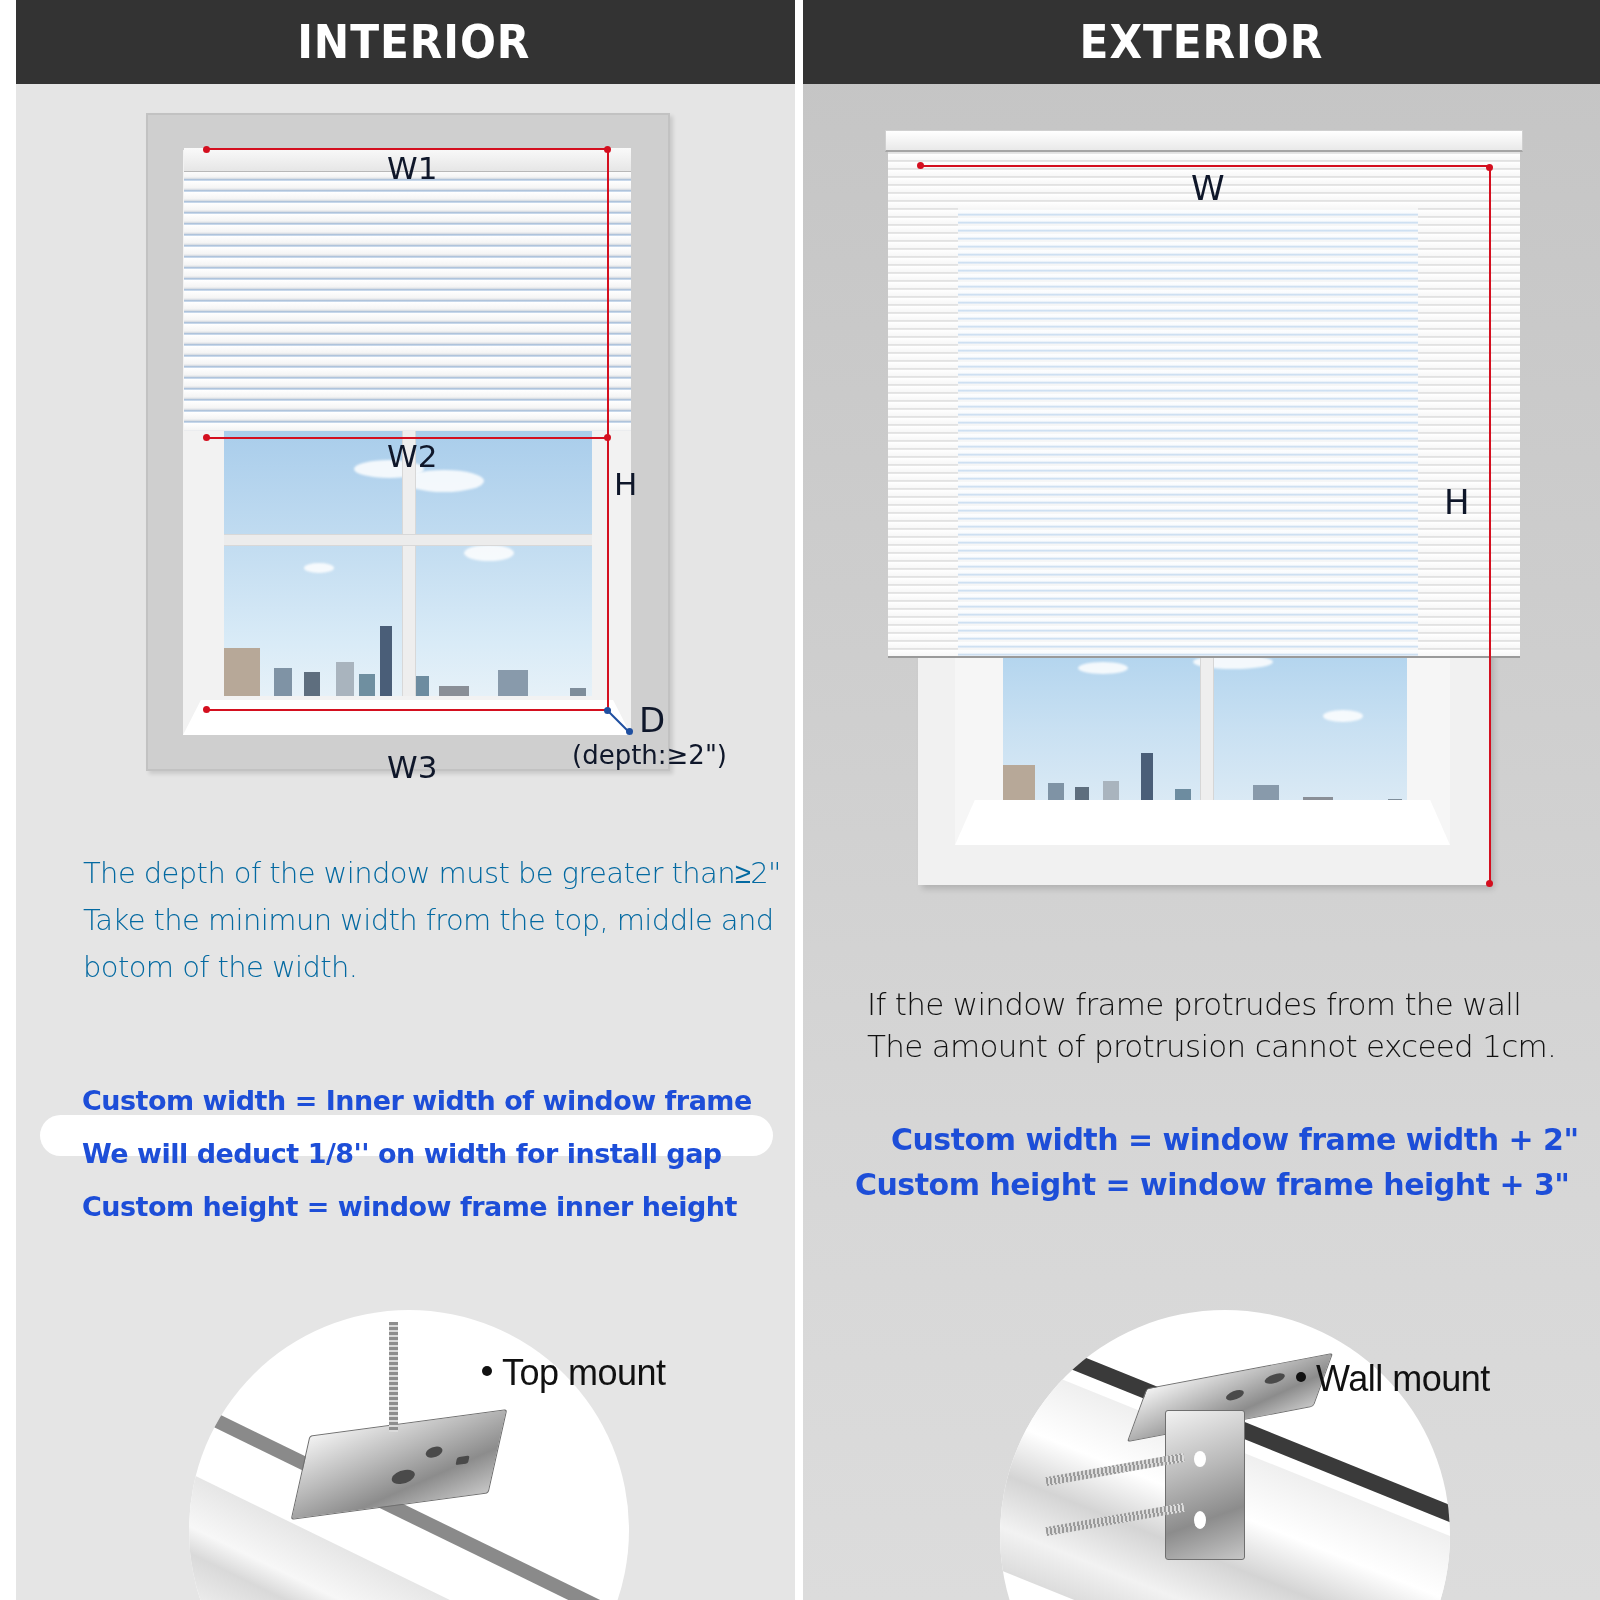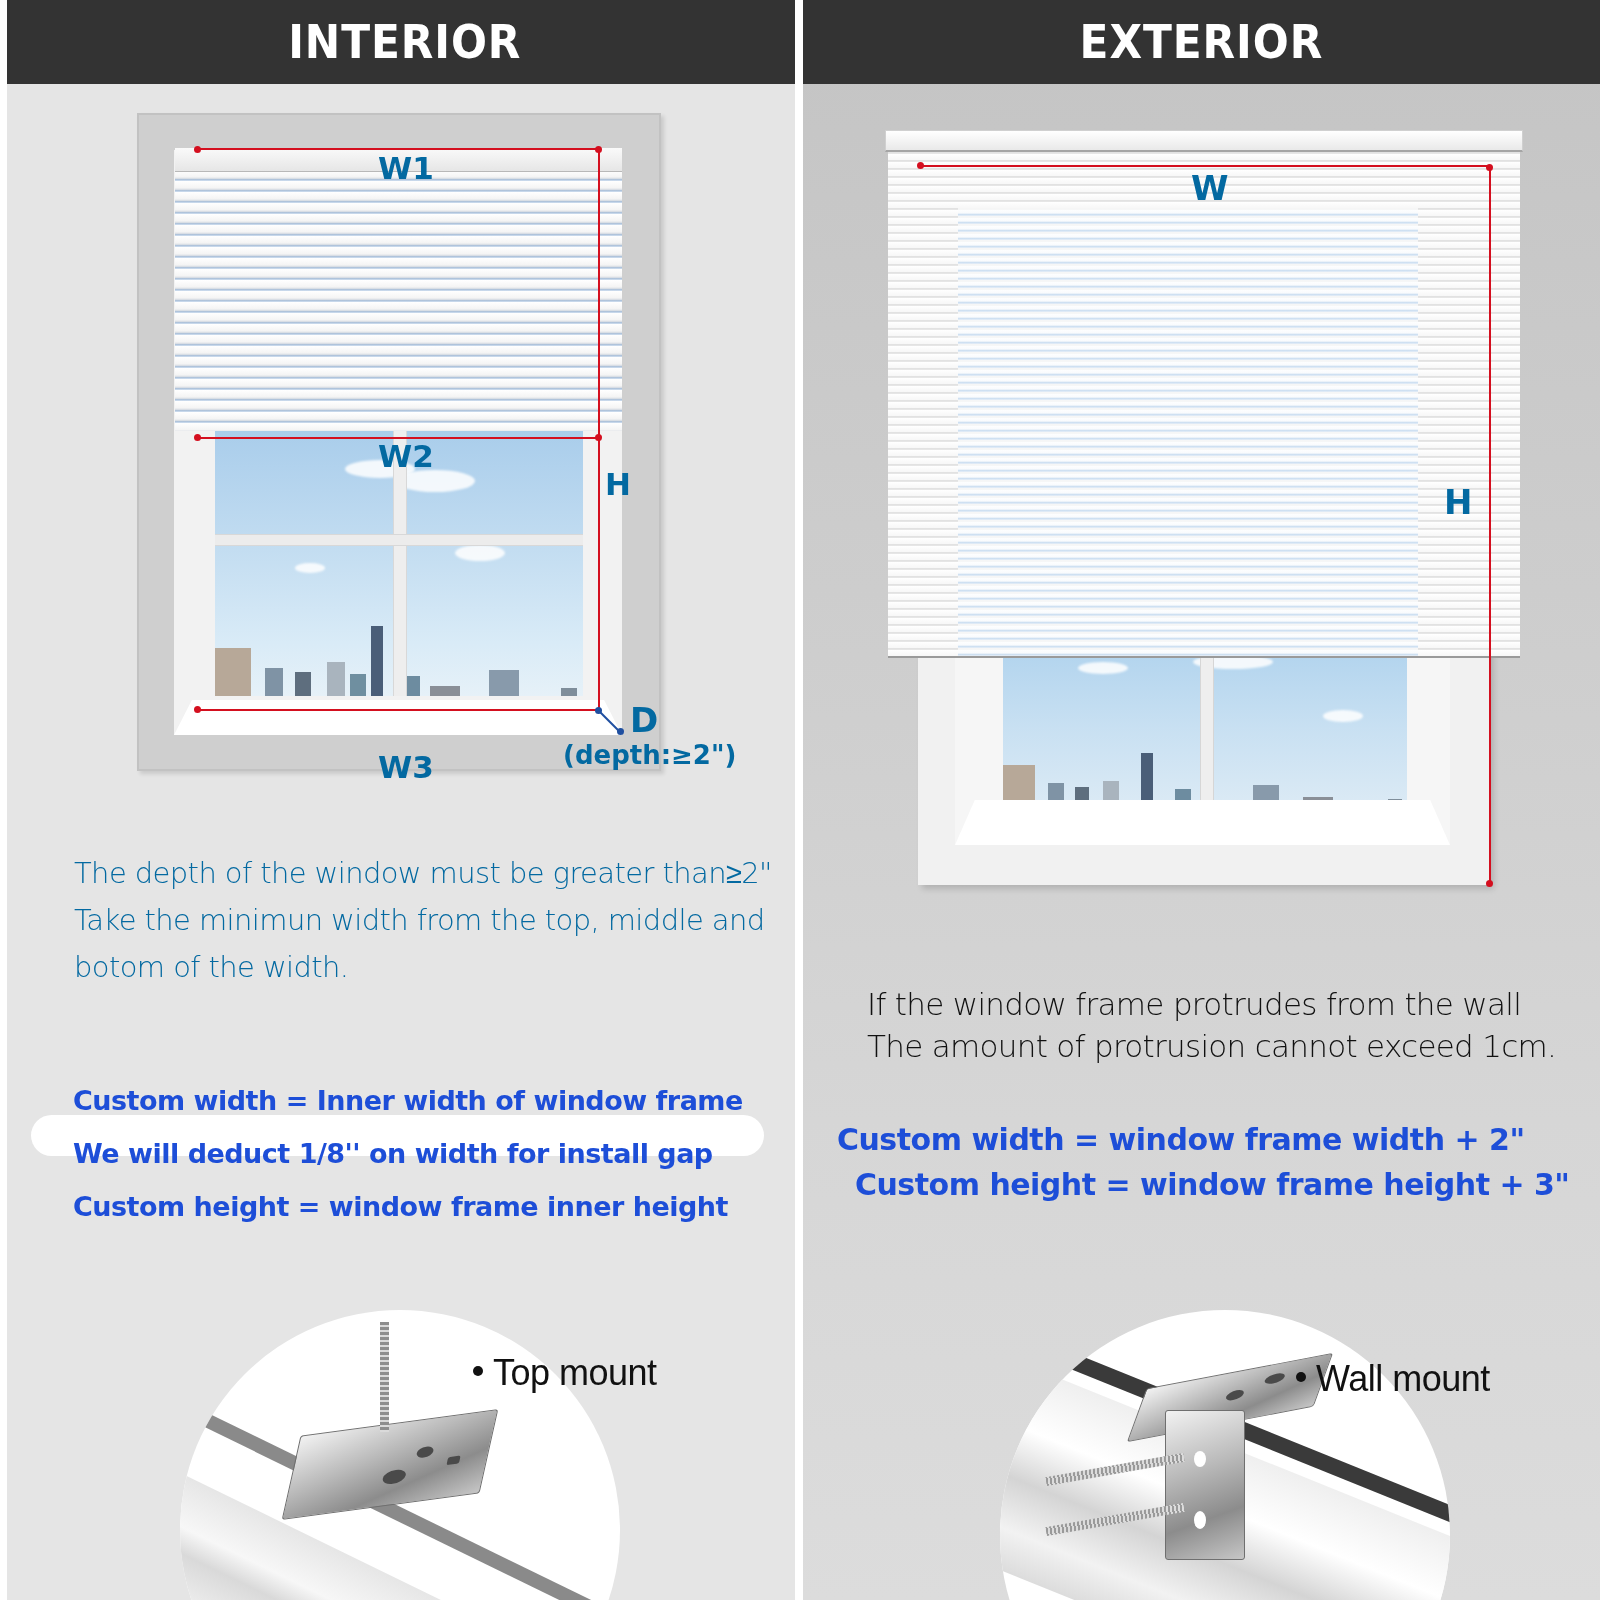--- a/index.html
+++ b/index.html
@@ -1,20 +1,20 @@
 <!DOCTYPE html>
 <html><head>
 <meta charset="utf-8">
 <style>
   * { box-sizing: border-box; margin: 0; padding: 0; }
   html, body { width: 1600px; height: 1600px; overflow: hidden; background: #ffffff; }
   body { position: relative; font-family: "DejaVu Sans", sans-serif; }
 
   .panel { position: absolute; top: 0; height: 1600px; overflow: hidden; }
-  .panel.left { left: 7px; width: 795px; background: #e5e5e5; }
+  .panel.left { left: 16px; width: 795px; background: #e5e5e5; }
   .panel.right { left: 803px; width: 797px; background: linear-gradient(180deg, #c4c4c4 0%, #cfcfcf 45%, #d6d6d6 70%, #dcdcdc 100%); }
   .divider { position: absolute; left: 795px; top: 0; width: 8px; height: 1600px; background: #ffffff; }
 
   .header { position: absolute; left: 0; top: 0; width: 100%; height: 84px; background: #333333; display: flex; align-items: center; justify-content: center; }
   .header span { color: #ffffff; font-family: "DejaVu Sans", sans-serif; font-weight: bold; font-size: 46px; letter-spacing: 1px; transform: scaleX(0.92); }
 
   
   .int-wall { position: absolute; left: 130px; top: 113px; width: 524px; height: 658px; background: #cfcfcf; border: 2px solid #c2c2c2; box-shadow: 3px 3px 4px rgba(0,0,0,0.12); }
   .int-reveal { position: absolute; left: 167px; top: 150px; width: 448px; height: 585px; background: #f2f2f2; }
   .int-sill { position: absolute; left: 167px; top: 700px; width: 448px; height: 35px; background: #ffffff; clip-path: polygon(4% 0, 96% 0, 100% 100%, 0 100%); }
@@ -26,21 +26,21 @@
     background: repeating-linear-gradient(180deg, #ffffff 0px, #f4f4f4 7px, #d0d7e0 9px, #8fb0d6 10px, #ffffff 11px); }
   .int-blind-head { position: absolute; left: 168px; top: 148px; width: 447px; height: 24px; background: linear-gradient(180deg, #fafafa, #e6e6e6); border-bottom: 1px solid #b8b8b8; }
 
   .cloud { position: absolute; background: #ffffff; border-radius: 50%; opacity: 0.85; filter: blur(1px); }
   .bldg { position: absolute; bottom: 0; }
 
   
   .mline { position: absolute; background: #d40f1f; }
   .mdot { position: absolute; width: 7px; height: 7px; border-radius: 50%; background: #d40f1f; }
   .blue-dot { background: #1f4fa0; }
-  .mlabel { position: absolute; font-family: "DejaVu Sans", sans-serif; font-weight: bold; color: #0369a1; }
+  .mlabel { position: absolute; font-family: "DejaVu Sans", sans-serif; font-weight: normal; color: #0f172a; }
 
   .int-text { position: absolute; left: 67px; font-family: "DejaVu Sans", sans-serif; color: #0369a1; }
   .int-body { top: 850px; font-size: 29px; line-height: 47px; width: 720px; font-weight: 300; letter-spacing: -0.6px; transform-origin: left top; }
   .formula { position: absolute; font-weight: bold; color: #1d4ed8; font-size: 27px; letter-spacing: -0.5px; white-space: nowrap; }
   .pill { position: absolute; left: 24px; top: 1115px; width: 733px; height: 41px; background: #ffffff; border-radius: 21px; }
 
   
   .mount { position: absolute; border-radius: 50%; overflow: hidden; background: #ffffff; }
   .rail { position: absolute; transform-origin: left center; }
   .bracket { position: absolute; background: linear-gradient(160deg, #f2f2f2 0%, #b9b9b9 40%, #8c8c8c 70%, #c6c6c6 100%); border: 1px solid #6f6f6f; border-radius: 3px; }
@@ -184,21 +184,21 @@
 
   <div class="mlabel" style="left:1191px;top:168px;font-size:34px;">W</div>
   <div class="mlabel" style="left:1444px;top:482px;font-size:34px;">H</div>
 </div>
 
 <div class="ext-text ext-body">
   <div>If the window frame protrudes from the wall</div>
   <div>The amount of protrusion cannot exceed 1cm.</div>
 </div>
 
-<div class="formula" style="left:837px;top:1122px;font-size:30px;">Custom width = window frame width + 2"</div>
+<div class="formula" style="left:891px;top:1122px;font-size:30px;">Custom width = window frame width + 2"</div>
 <div class="formula" style="left:855px;top:1167px;font-size:30px;">Custom height = window frame height + 3"</div>
 
 <div class="mount" style="left:1000px;top:1310px;width:450px;height:450px;">
   <div class="rail" style="left:-30px;top:40px;width:620px;height:200px;background:linear-gradient(180deg,#efefef,#ffffff 30%,#d4d4d4 55%,#f2f2f2 80%,#dcdcdc);transform:rotate(22deg);"></div>
   <div class="rail" style="left:40px;top:30px;width:560px;height:16px;background:#3a3a3a;transform:rotate(22deg);"></div>
   <div class="bracket" style="left:145px;top:60px;width:170px;height:55px;transform:skewX(-30deg) rotate(-12deg);">
     <div class="hole" style="left:80px;top:20px;width:16px;height:10px;"></div>
     <div class="hole" style="left:112px;top:10px;width:18px;height:10px;"></div>
   </div>
   <div class="bracket" style="left:165px;top:100px;width:80px;height:150px;">

